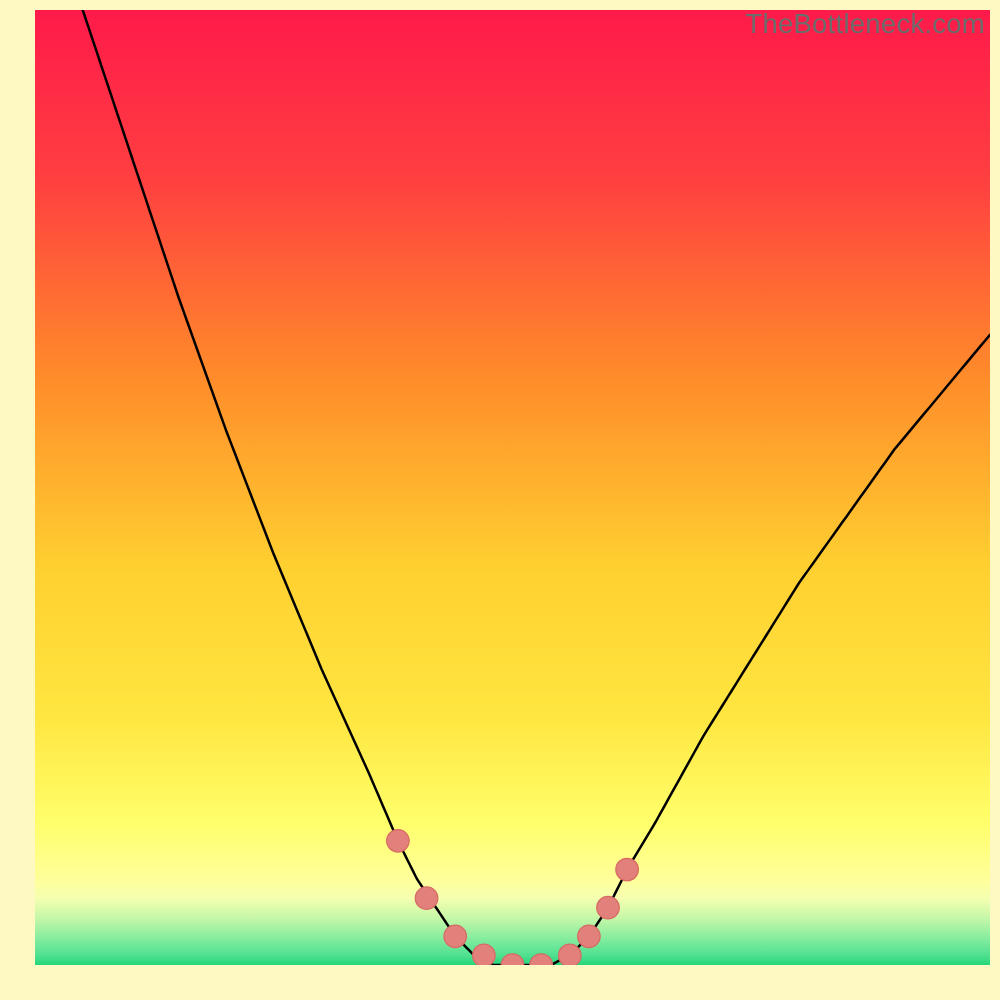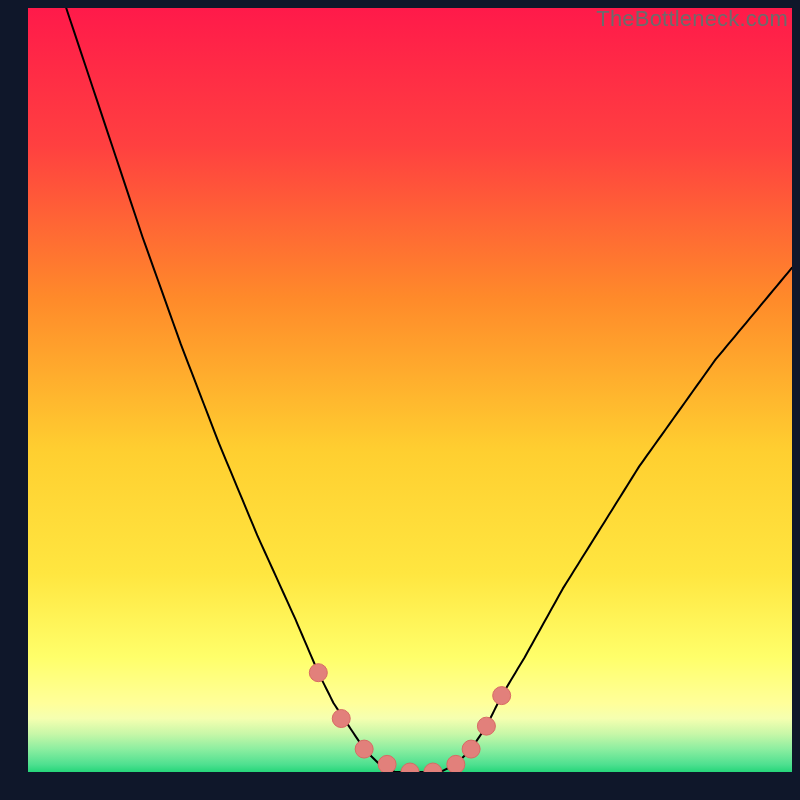--- a/index.html
+++ b/index.html
@@ -8,21 +8,21 @@
     width: 800px;
     height: 800px;
     overflow: hidden;
     background: #000;
     font-family: Arial, Helvetica, sans-serif;
   }
   .frame {
     position: relative;
     width: 800px;
     height: 800px;
-    background: #0f172a;
+    background: #fef9c3;
   }
   .plot-area {
     position: absolute;
     left: 28px;
     top: 8px;
     width: 764px;
     height: 764px;
     box-sizing: border-box;
   }
   .gradient-bg {

